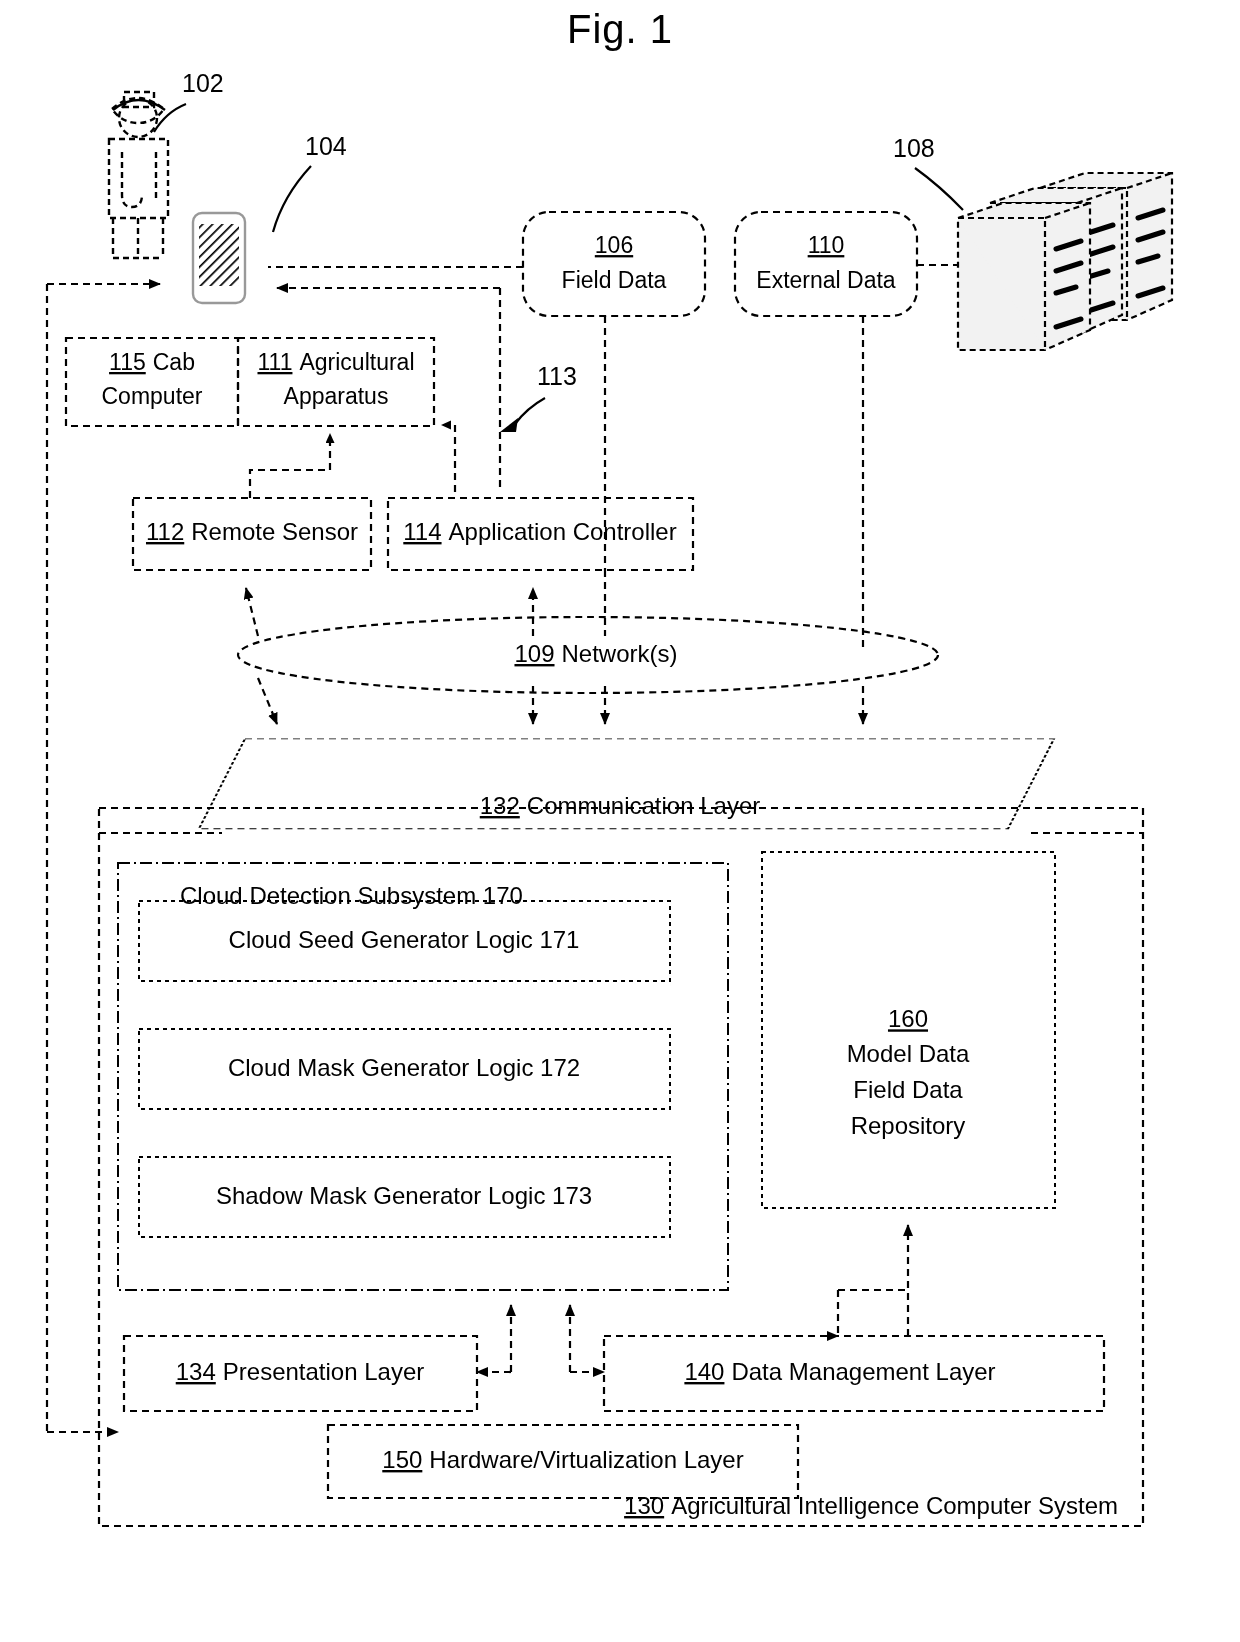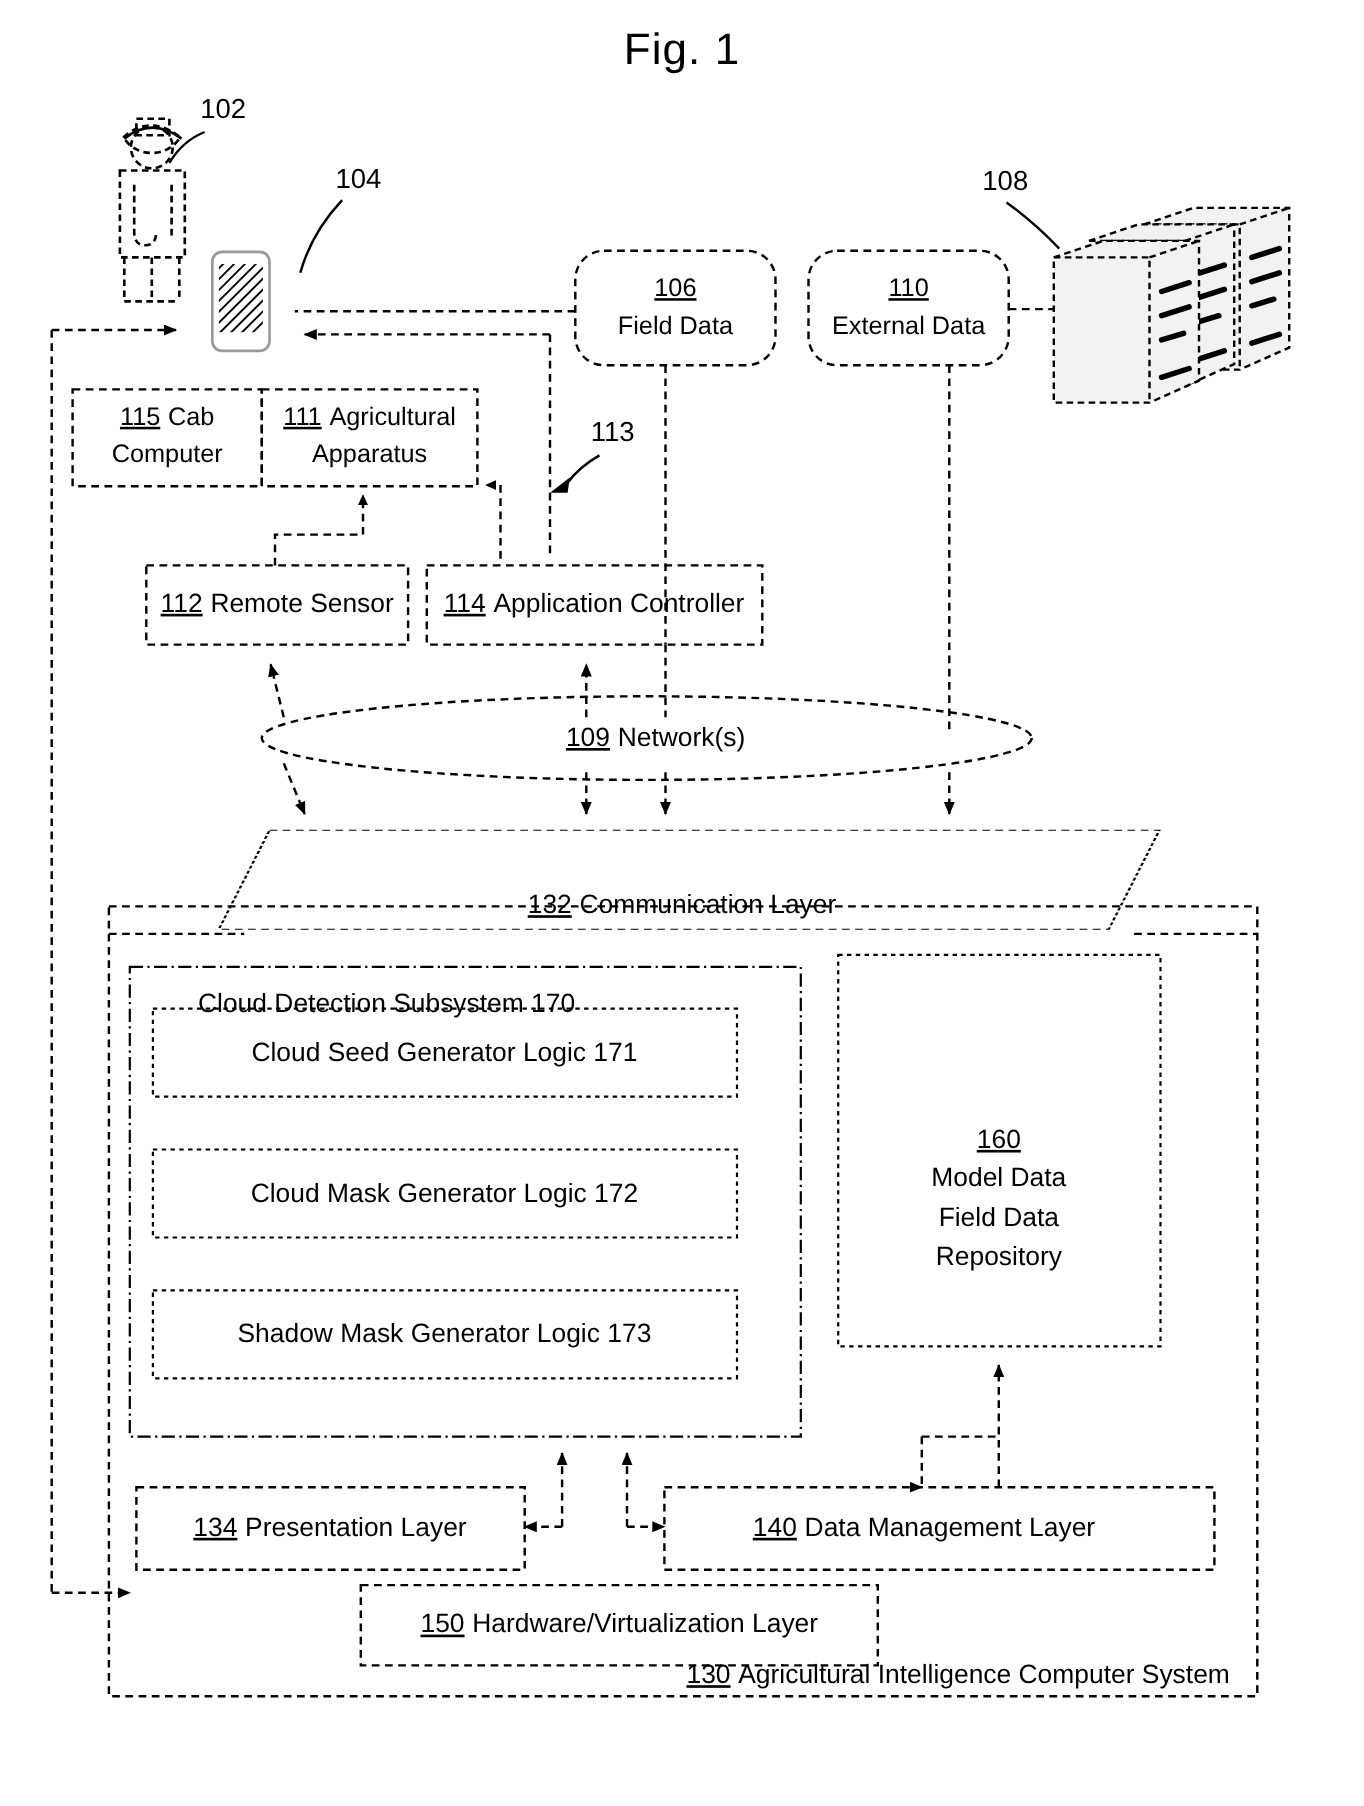--- a/index.html
+++ b/index.html
@@ -10,21 +10,21 @@
   body {
     width: 1240px;
     height: 1642px;
     font-family: "Liberation Sans", sans-serif;
     color: #000000;
     position: relative;
     overflow: hidden;
   }
   #diagram-root {
     position: absolute;
-    top: 16px; left: 0;
+    top: 0; left: 0;
     width: 1240px;
     height: 1471px;
   }
   svg.fig {
     position: absolute;
     top: 0; left: 0;
     width: 1240px;
     height: 1642px;
   }
   text {

